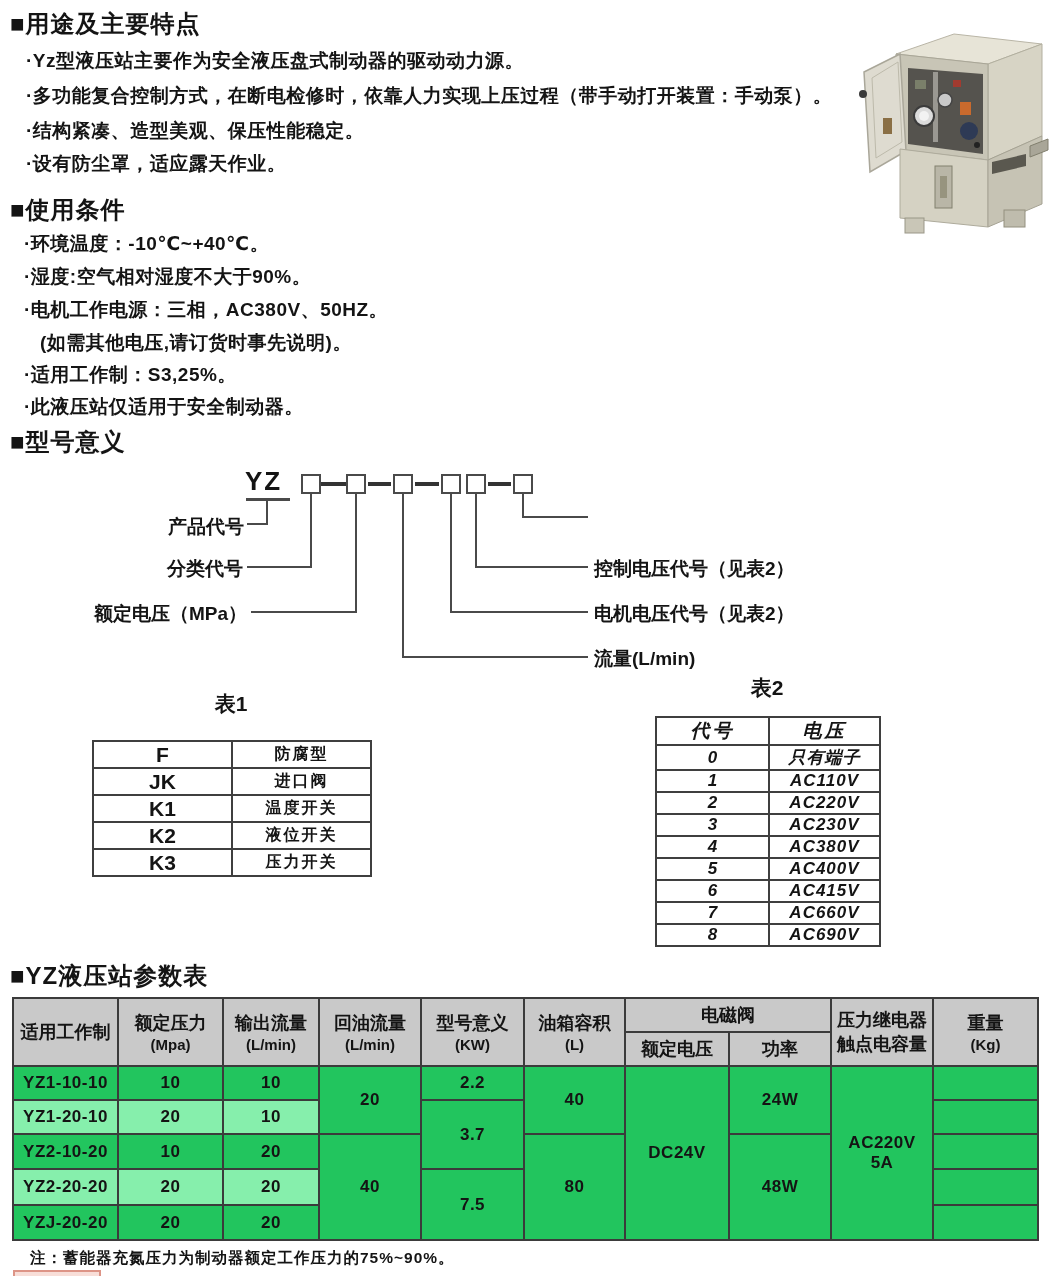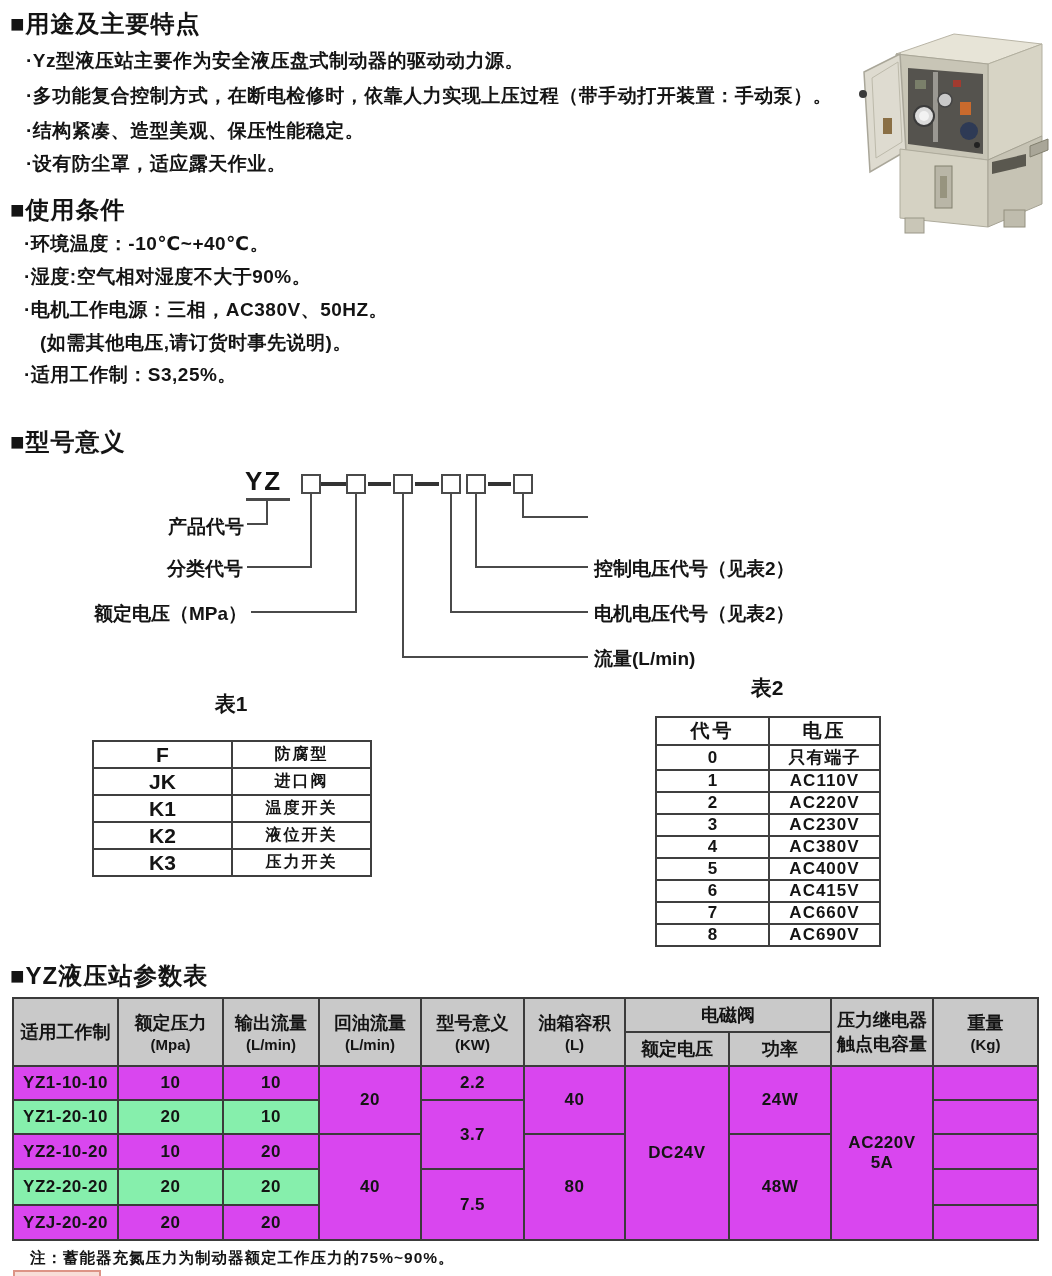--- a/index.html
+++ b/index.html
@@ -19,34 +19,34 @@
 
   table{border-collapse:collapse;table-layout:fixed;}
   th,td{padding:0;text-align:center;vertical-align:middle;}
 
   
   .t1{width:278px;}
   .t1 td{border:2px solid #3f3f3f;background:#fff;}
   .t1 .code{font-size:21px;font-weight:bold;}
   .t1 .desc{font-size:16px;font-weight:bold;letter-spacing:2px;}
   .t1 tr{height:27px;}
-  .t2{width:224px;}
+  .t2{width:224px;font-style:italic;}
   .t2 td,.t2 th{border:2px solid #3f3f3f;background:#fff;}
   .t2 tr{height:21.6px;}
   .t2 th{font-size:19px;font-weight:bold;letter-spacing:3px;}
   .t2 .code{font-size:17px;font-weight:bold;}
   .t2 .volt{font-size:17px;font-weight:bold;letter-spacing:1px;}
   .tbl-title{font-size:21px;font-weight:bold;text-align:center;}
 
   
   .pt{width:1025px;}
   .pt th,.pt td{border:2px solid #3b3b3b;}
   .pt th{background:#c9c9c9;font-size:18px;font-weight:bold;}
   .pt th .unit{font-size:15px;font-weight:bold;margin-top:1px;}
-  .pt td{background:#d946ef;font-size:17px;font-weight:bold;letter-spacing:0.5px;}
+  .pt td{background:#22c55e;font-size:17px;font-weight:bold;letter-spacing:0.5px;}
   .pt td.shade{background:#86efac;}
   .pt .hrow1{height:34px;}
   .pt .hrow2{height:34px;}
   .note{font-size:15.5px;font-weight:bold;letter-spacing:1px;white-space:nowrap;}
   .pink-bar{position:absolute;background:#f8ded8;border:2px solid #dd9486;}
 </style>
 </head>
 <body>
 
 <div class="page">
@@ -84,20 +84,21 @@
     <rect x="49" y="188" width="19" height="15" fill="#c9c6b7" stroke="#9a9788" stroke-width="1"></rect>
     <rect x="148" y="180" width="21" height="17" fill="#bfbcad" stroke="#93907f" stroke-width="1"></rect>
   </svg>
 
   <div class="abs sec-title" style="left:10px;top:194px;">■使用条件</div>
   <div class="abs bullet" style="left:24px;top:231px;">·环境温度：-10℃~+40℃。</div>
   <div class="abs bullet" style="left:24px;top:264px;">·湿度:空气相对湿度不大于90%。</div>
   <div class="abs bullet" style="left:24px;top:297px;">·电机工作电源：三相，AC380V、50HZ。</div>
   <div class="abs bullet" style="left:40px;top:330px;">(如需其他电压,请订货时事先说明)。</div>
   <div class="abs bullet" style="left:24px;top:362px;">·适用工作制：S3,25%。</div>
+  <div class="abs bullet" style="left:24px;top:394px;">·此液压站仅适用于安全制动器。</div>
 
   <div class="abs sec-title" style="left:10px;top:426px;">■型号意义</div>
 
   <div class="abs yz" style="left:245px;top:466px;">YZ</div>
   <div class="line" style="left:246px;top:498px;width:44px;height:3px;"></div>
 
   <div class="mbox" style="left:301px;top:474px;"></div>
   <div class="mbox" style="left:346px;top:474px;"></div>
   <div class="mbox" style="left:393px;top:474px;"></div>
   <div class="mbox" style="left:441px;top:474px;"></div>

